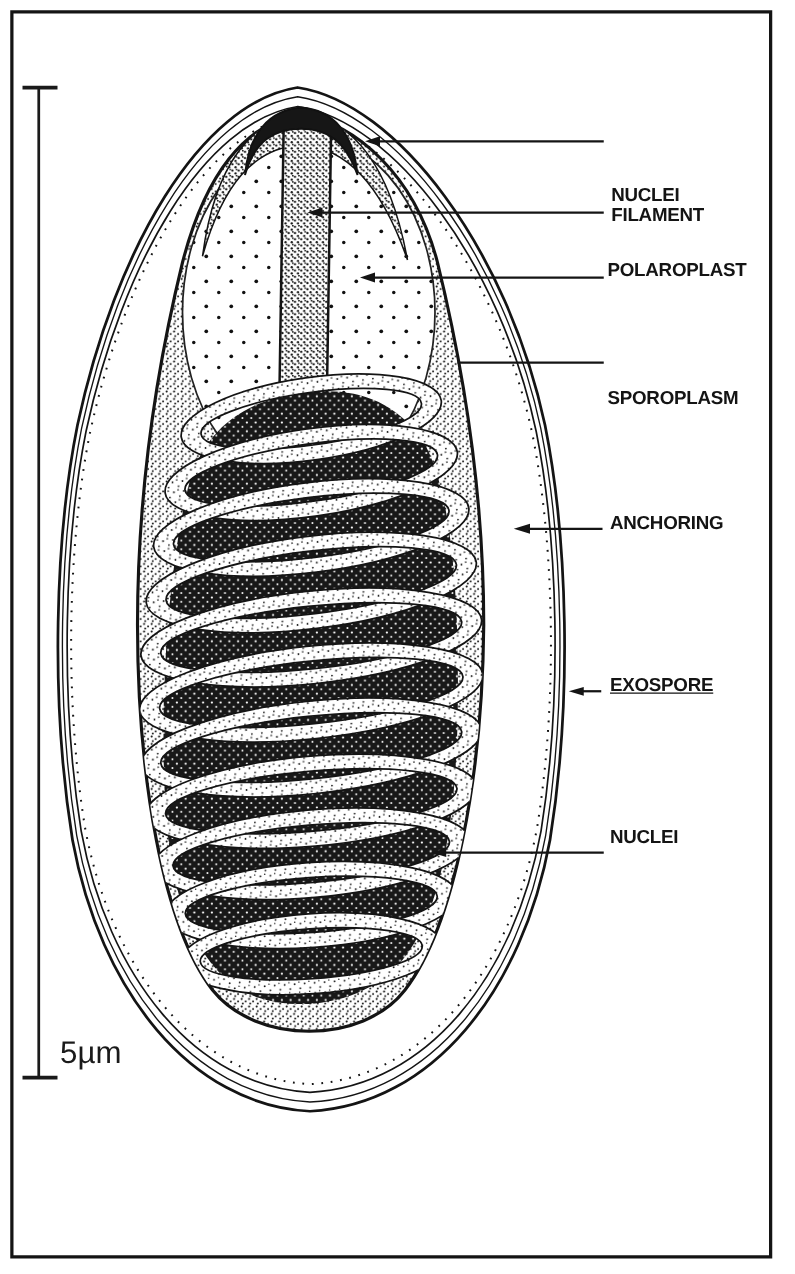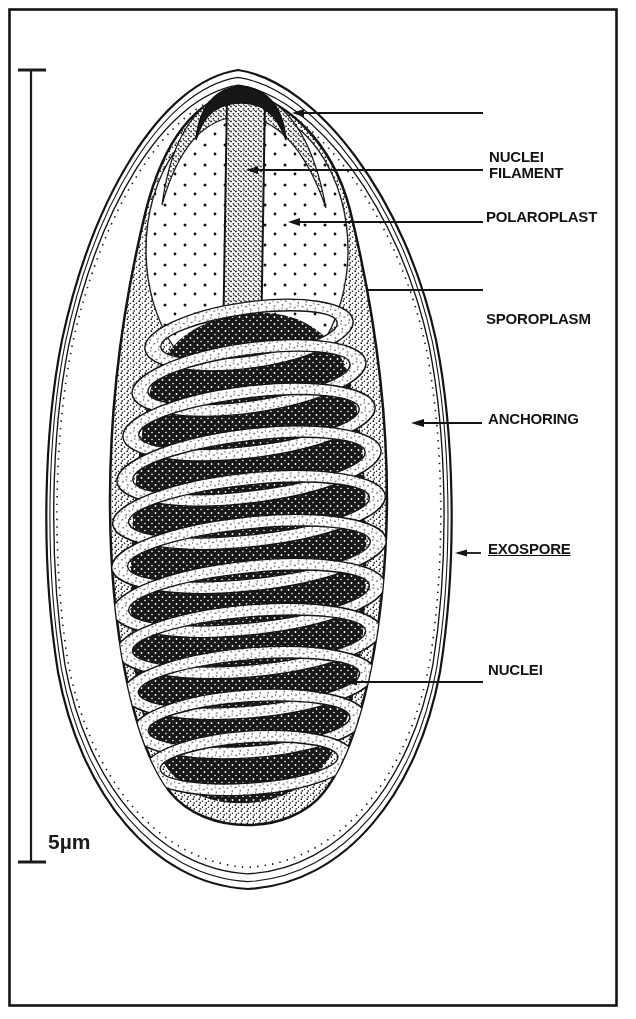--- a/index.html
+++ b/index.html
@@ -8,21 +8,21 @@
     font-family:"Liberation Sans","DejaVu Sans",sans-serif;color:#111;
     overflow:hidden;
   }
   .fig-svg{position:absolute;left:0;top:0;}
   .lbl{
     position:absolute;font-weight:bold;font-size:15px;line-height:16px;
     letter-spacing:-0.2px;color:#141414;white-space:nowrap;
   }
   .lbl.center{text-align:center;}
   .scale-lbl{
-    position:absolute;font-weight:700;font-size:21px;line-height:28px;
+    position:absolute;font-weight:400;font-size:25px;line-height:28px;
     letter-spacing:0;color:#1a1a1a;
   }
 </style>
 </head>
 <body>
 
 <div class="page">
 
   <svg class="fig-svg" width="636" height="1019" viewBox="0 0 636 1019">
     <defs>

